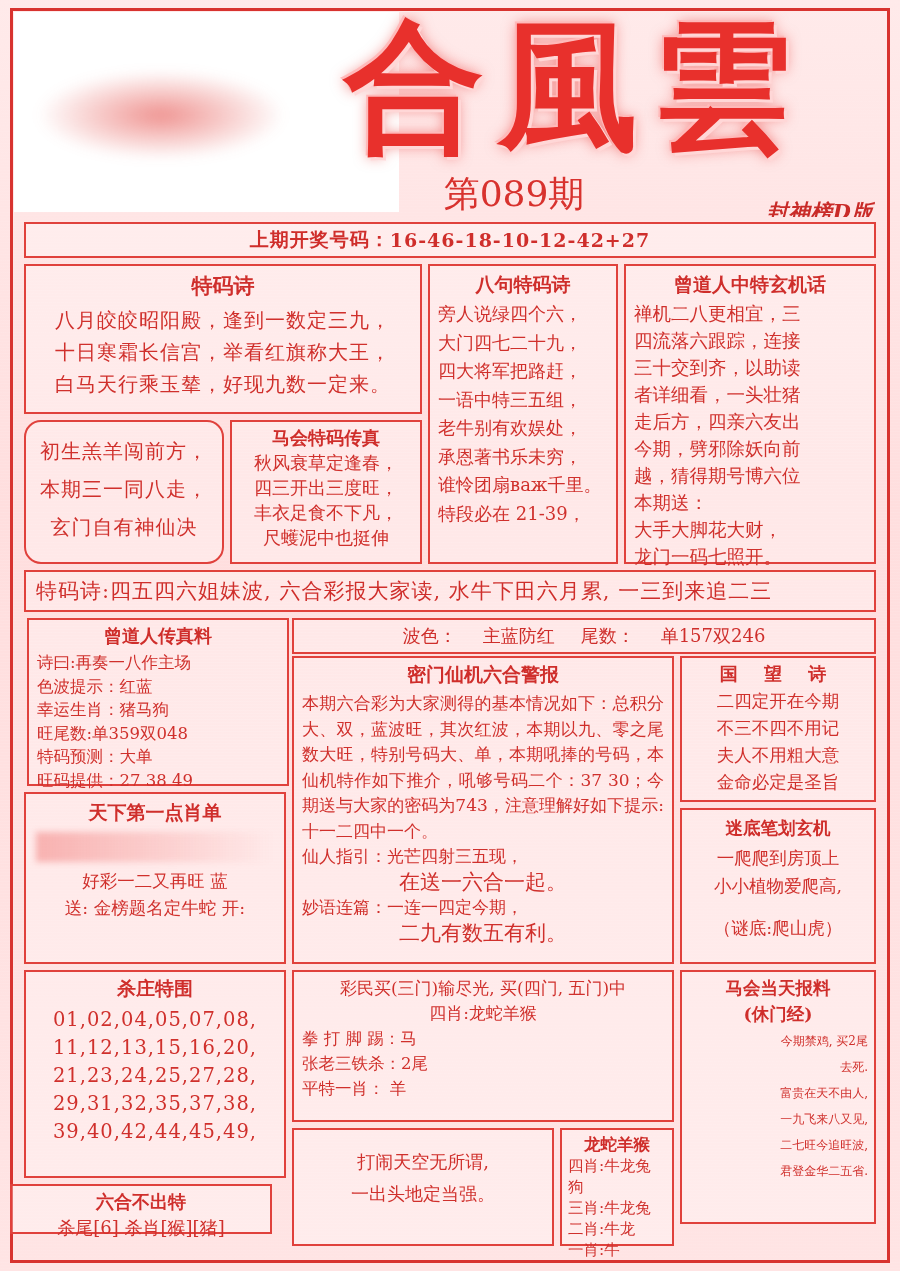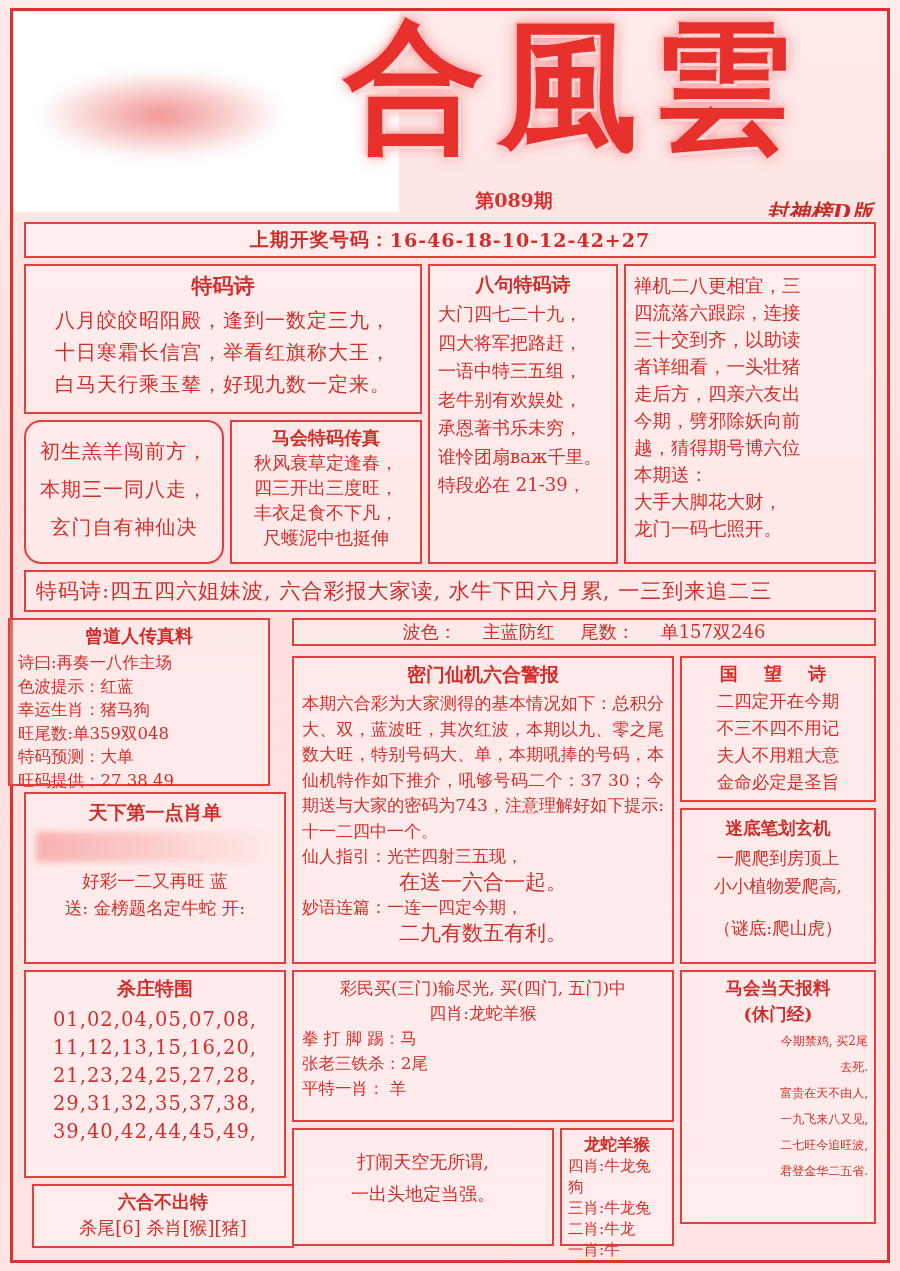--- a/index.html
+++ b/index.html
@@ -42,24 +42,24 @@
     font-size:140px; font-weight:700; line-height:160px;
     color:#e8302c;
     letter-spacing:14px;
     text-shadow:
       3px 3px 0 #ffd7d7,
       -2px -2px 0 #ffb9b9,
       0 0 14px rgba(232,48,44,.55);
     white-space:nowrap;
   }
   .issue{
-    position:absolute; left:370px; top:176px; width:260px;
+    position:absolute; left:370px; top:158px; width:260px;
     text-align:center;
     font-family:"DejaVu Serif","Liberation Serif", serif;
-    font-size:19px; font-weight:700; color:#d8322e;
+    font-size:36px; font-weight:400; color:#d8322e;
   }
   .edition{
     position:absolute; right:12px; top:186px;
     font-family:"DejaVu Serif","Liberation Serif", serif;
     font-size:21px; font-weight:700; font-style:italic; color:#c92b28;
     letter-spacing:1px;
   }
   
   .box{
     position:absolute;
@@ -99,25 +99,25 @@
   .mahui .ttl{ font-size:18px; }
   .mahui .line{ font-size:18px; line-height:25px; text-align:center;}
   
   .strip{
     left:24px; top:570px; right:24px; height:42px;
     display:flex; align-items:center; padding-left:10px;
     font-family:"DejaVu Serif","Liberation Serif", serif;
     font-size:21px; color:#cf2e2b; letter-spacing:1px;
   }
   
-  .zdrfax{ left:8px; top:618px; width:262px; height:168px; padding:4px 8px; }
+  .zdrfax{ left:27px; top:618px; width:262px; height:168px; padding:4px 8px; }
   .zdrfax .ttl{ font-size:18px; margin-bottom:3px;}
   .zdrfax .row{ font-size:16.5px; line-height:23.5px; color:#d0302c;
     font-family:"DejaVu Serif","Liberation Serif", serif; }
-  .bose{ left:292px; top:618px; right:24px; height:28px;
+  .bose{ left:292px; top:618px; right:24px; height:36px;
     display:flex; align-items:center; justify-content:center; gap:26px;
     font-family:"DejaVu Serif","Liberation Serif", serif;
     font-size:18px; color:#cf2e2b; }
   .mimen{ left:292px; top:656px; width:382px; height:308px; padding:4px 8px; }
   .mimen .ttl{ font-size:19px; margin-bottom:3px;}
   .mimen .p{ font-size:17px; line-height:25.5px; color:#d0302c;
     font-family:"DejaVu Serif","Liberation Serif", serif; text-align:justify;}
   .mimen .cline{ font-size:21px; line-height:25.5px; color:#d0302c;
     font-family:"DejaVu Serif","Liberation Serif", serif; text-align:center;}
   .guowang{ left:680px; top:656px; right:24px; height:146px; padding:4px 6px; }
@@ -139,21 +139,21 @@
   .shazhuang{ left:24px; top:970px; width:262px; height:208px; padding:4px 6px; }
   .shazhuang .ttl{ font-size:19px; margin-bottom:4px;}
   .shazhuang .nums{ font-size:19.5px; line-height:28px; text-align:center; letter-spacing:1px;}
   .jingpin{ left:292px; top:970px; width:382px; height:152px; padding:4px 8px; }
   .jingpin .ttl{ font-size:18px; margin-bottom:3px;}
   .jingpin .cline{ font-size:17px; line-height:25px; text-align:center; }
   .jingpin .row{ font-size:16.5px; line-height:25px; }
   .mahuidt{ left:680px; top:970px; right:24px; height:254px; padding:4px 6px; }
   .mahuidt .ttl{ font-size:17.5px; line-height:24px; margin-bottom:2px;}
   .mahuidt .line{ font-size:12px; line-height:26px; text-align:right;}
-  .liuhe{ left:32px; top:1184px; width:262px; height:64px; padding:4px 18px; }
+  .liuhe{ left:10px; top:1184px; width:262px; height:50px; padding:4px 18px; }
   .liuhe .ttl{ font-size:18px; margin-bottom:2px;}
   .liuhe .line{ font-size:18px; text-align:center;}
   .dnao{ left:292px; top:1128px; width:262px; height:118px; padding:16px 8px; }
   .dnao .line{ font-size:18px; line-height:32px; text-align:center;}
   .sixiao{ left:560px; top:1128px; width:114px; height:118px; padding:4px 6px; }
   .sixiao .ttl{ font-size:16.5px; text-align:center; }
   .sixiao .line{ font-size:15.5px; line-height:21px; }
 </style>
 </head>
 <body>
@@ -176,30 +176,32 @@
 
   <div class="box tema" data-interactable="false">
     <div class="ttl" data-interactable="false">特码诗</div>
     <div class="txt line c" data-interactable="false">八月皎皎昭阳殿，逢到一数定三九，</div>
     <div class="txt line c" data-interactable="false">十日寒霜长信宫，举看红旗称大王，</div>
     <div class="txt line c" data-interactable="false">白马天行乘玉辇，好现九数一定来。</div>
   </div>
 
   <div class="box bajv" data-interactable="false">
     <div class="ttl" data-interactable="false">八句特码诗</div>
+    <div class="txt line" data-interactable="false">旁人说绿四个六，</div>
     <div class="txt line" data-interactable="false">大门四七二十九，</div>
     <div class="txt line" data-interactable="false">四大将军把路赶，</div>
     <div class="txt line" data-interactable="false">一语中特三五组，</div>
     <div class="txt line" data-interactable="false">老牛别有欢娱处，</div>
     <div class="txt line" data-interactable="false">承恩著书乐未穷，</div>
     <div class="txt line" data-interactable="false">谁怜团扇важ千里。</div>
     <div class="txt line" data-interactable="false">特段必在 21-39，</div>
   </div>
 
   <div class="box zdr" data-interactable="false">
+    <div class="ttl" data-interactable="false">曾道人中特玄机话</div>
     <div class="txt line" data-interactable="false">禅机二八更相宜，三</div>
     <div class="txt line" data-interactable="false">四流落六跟踪，连接</div>
     <div class="txt line" data-interactable="false">三十交到齐，以助读</div>
     <div class="txt line" data-interactable="false">者详细看，一头壮猪</div>
     <div class="txt line" data-interactable="false">走后方，四亲六友出</div>
     <div class="txt line" data-interactable="false">今期，劈邪除妖向前</div>
     <div class="txt line" data-interactable="false">越，猜得期号博六位</div>
     <div class="txt line" data-interactable="false">本期送：</div>
     <div class="txt line" data-interactable="false">大手大脚花大财，</div>
     <div class="txt line" data-interactable="false">龙门一码七照开。</div>

